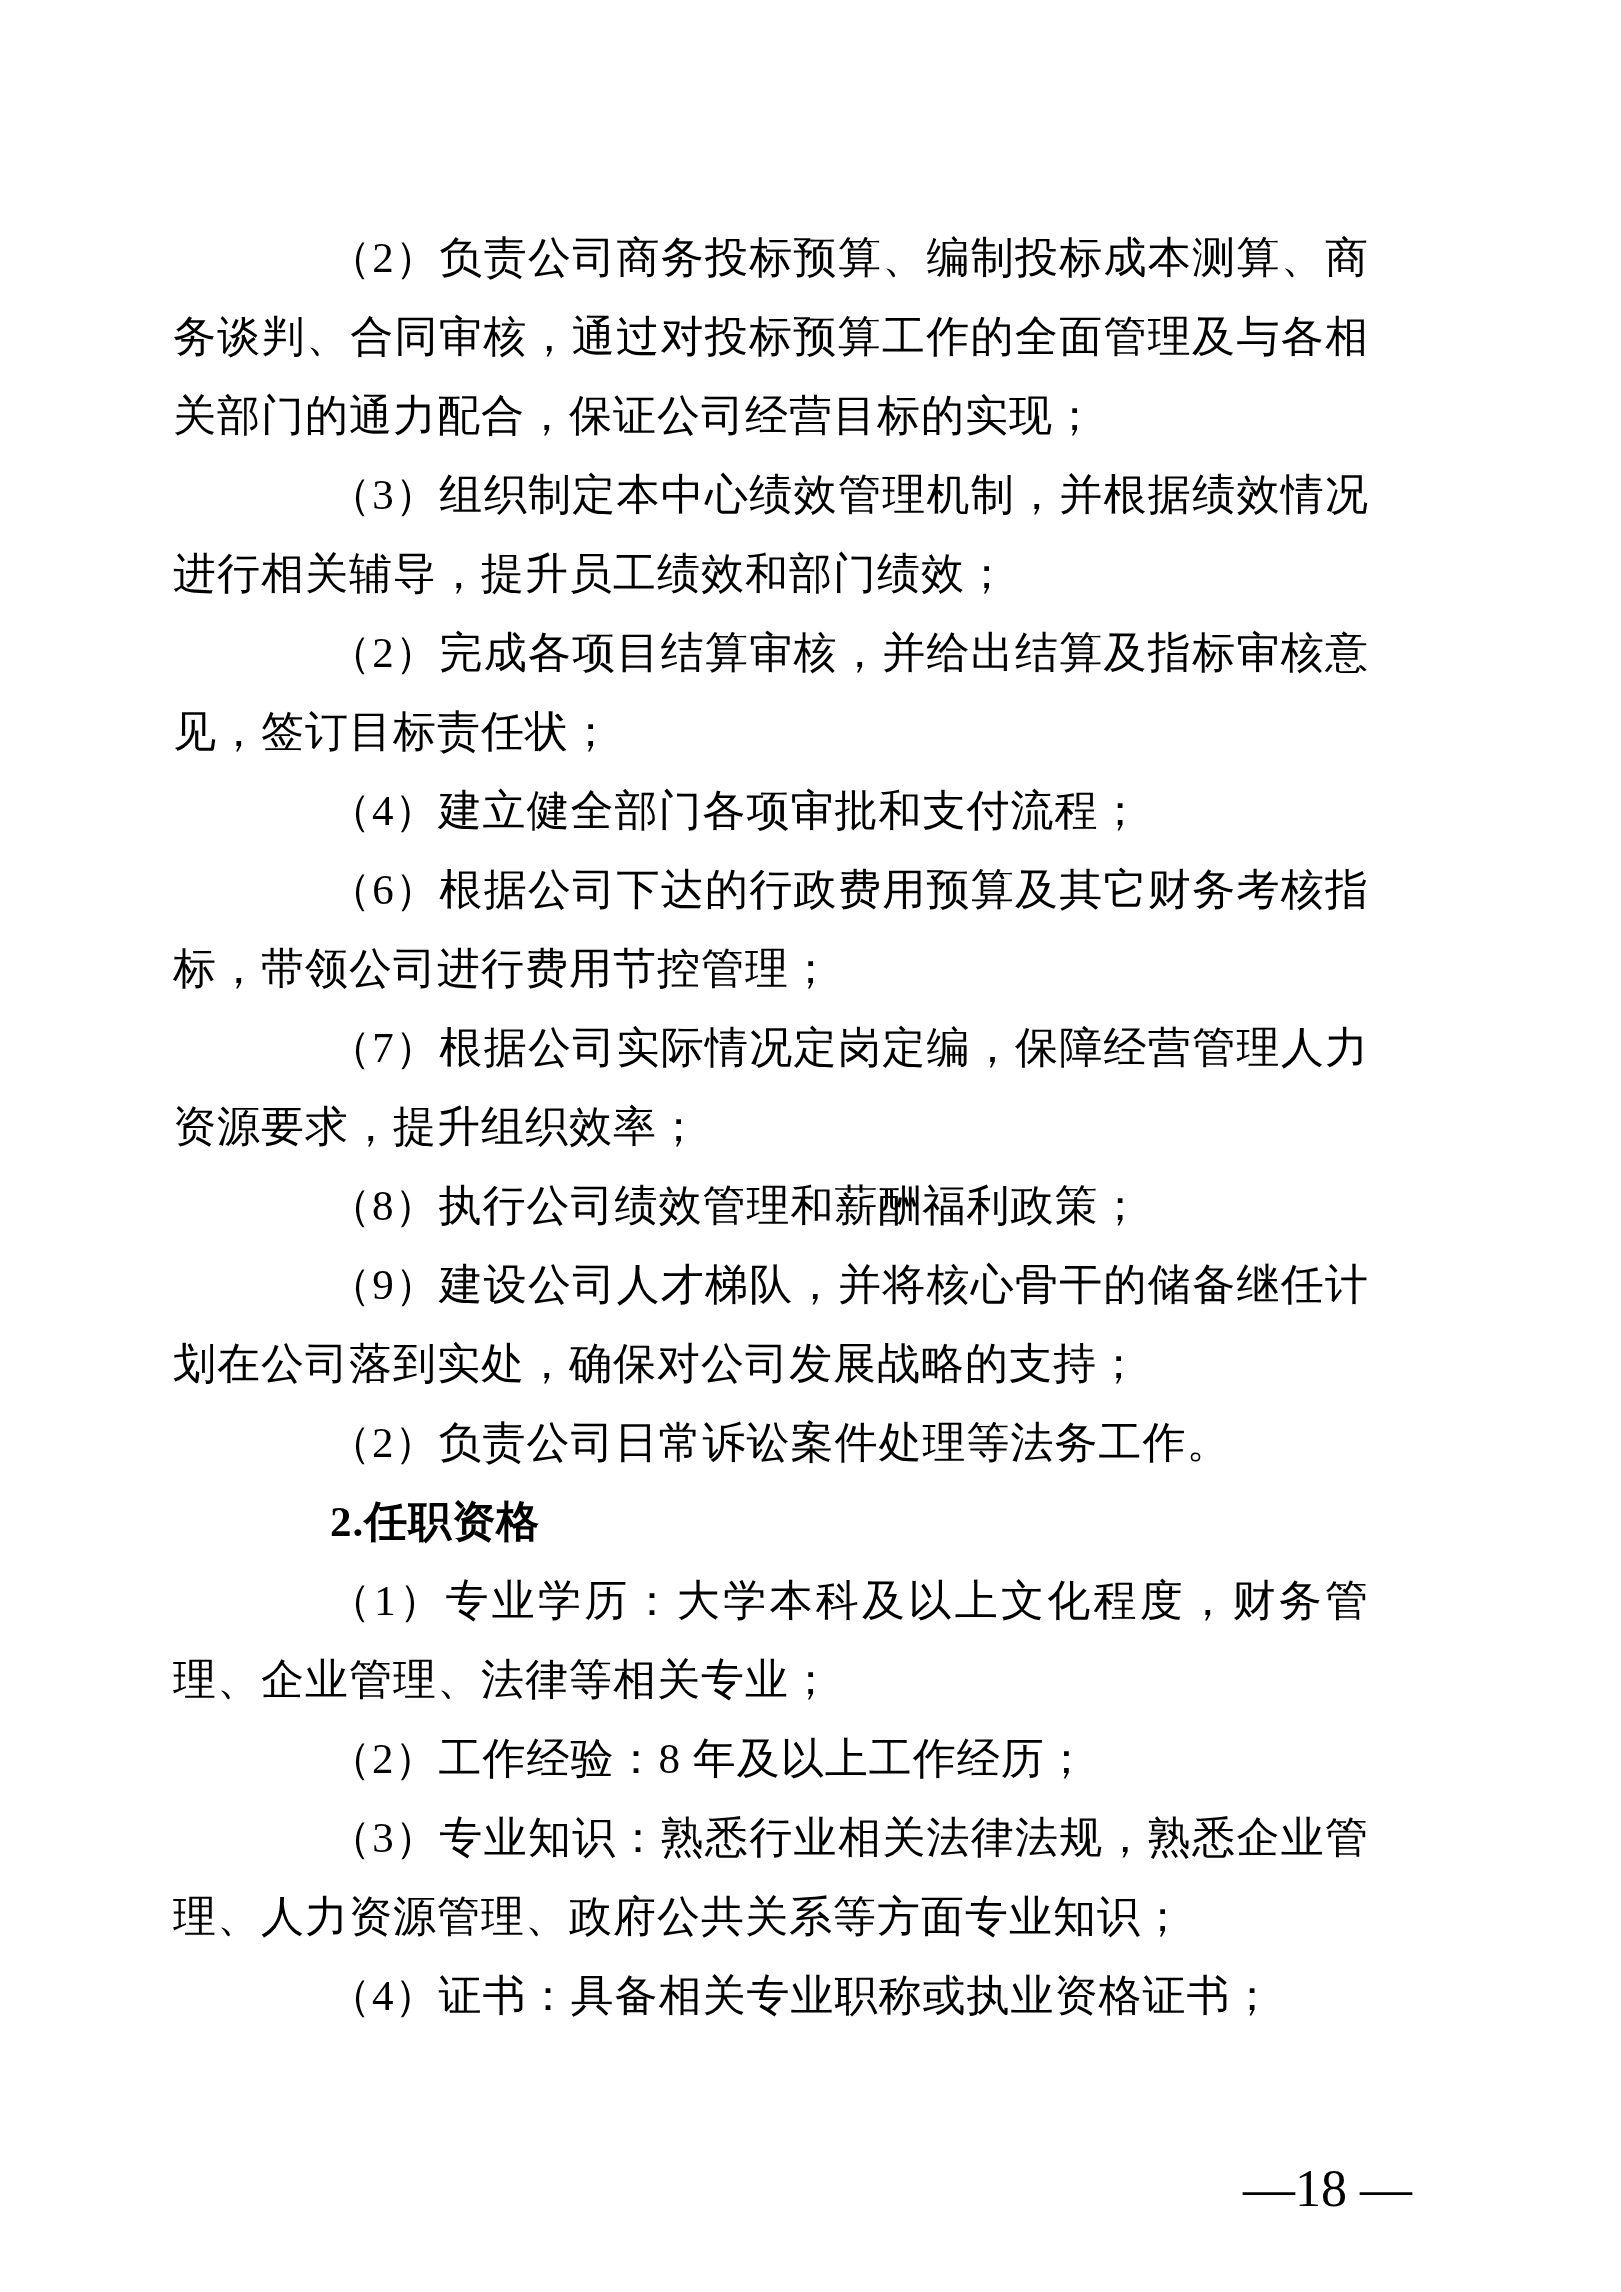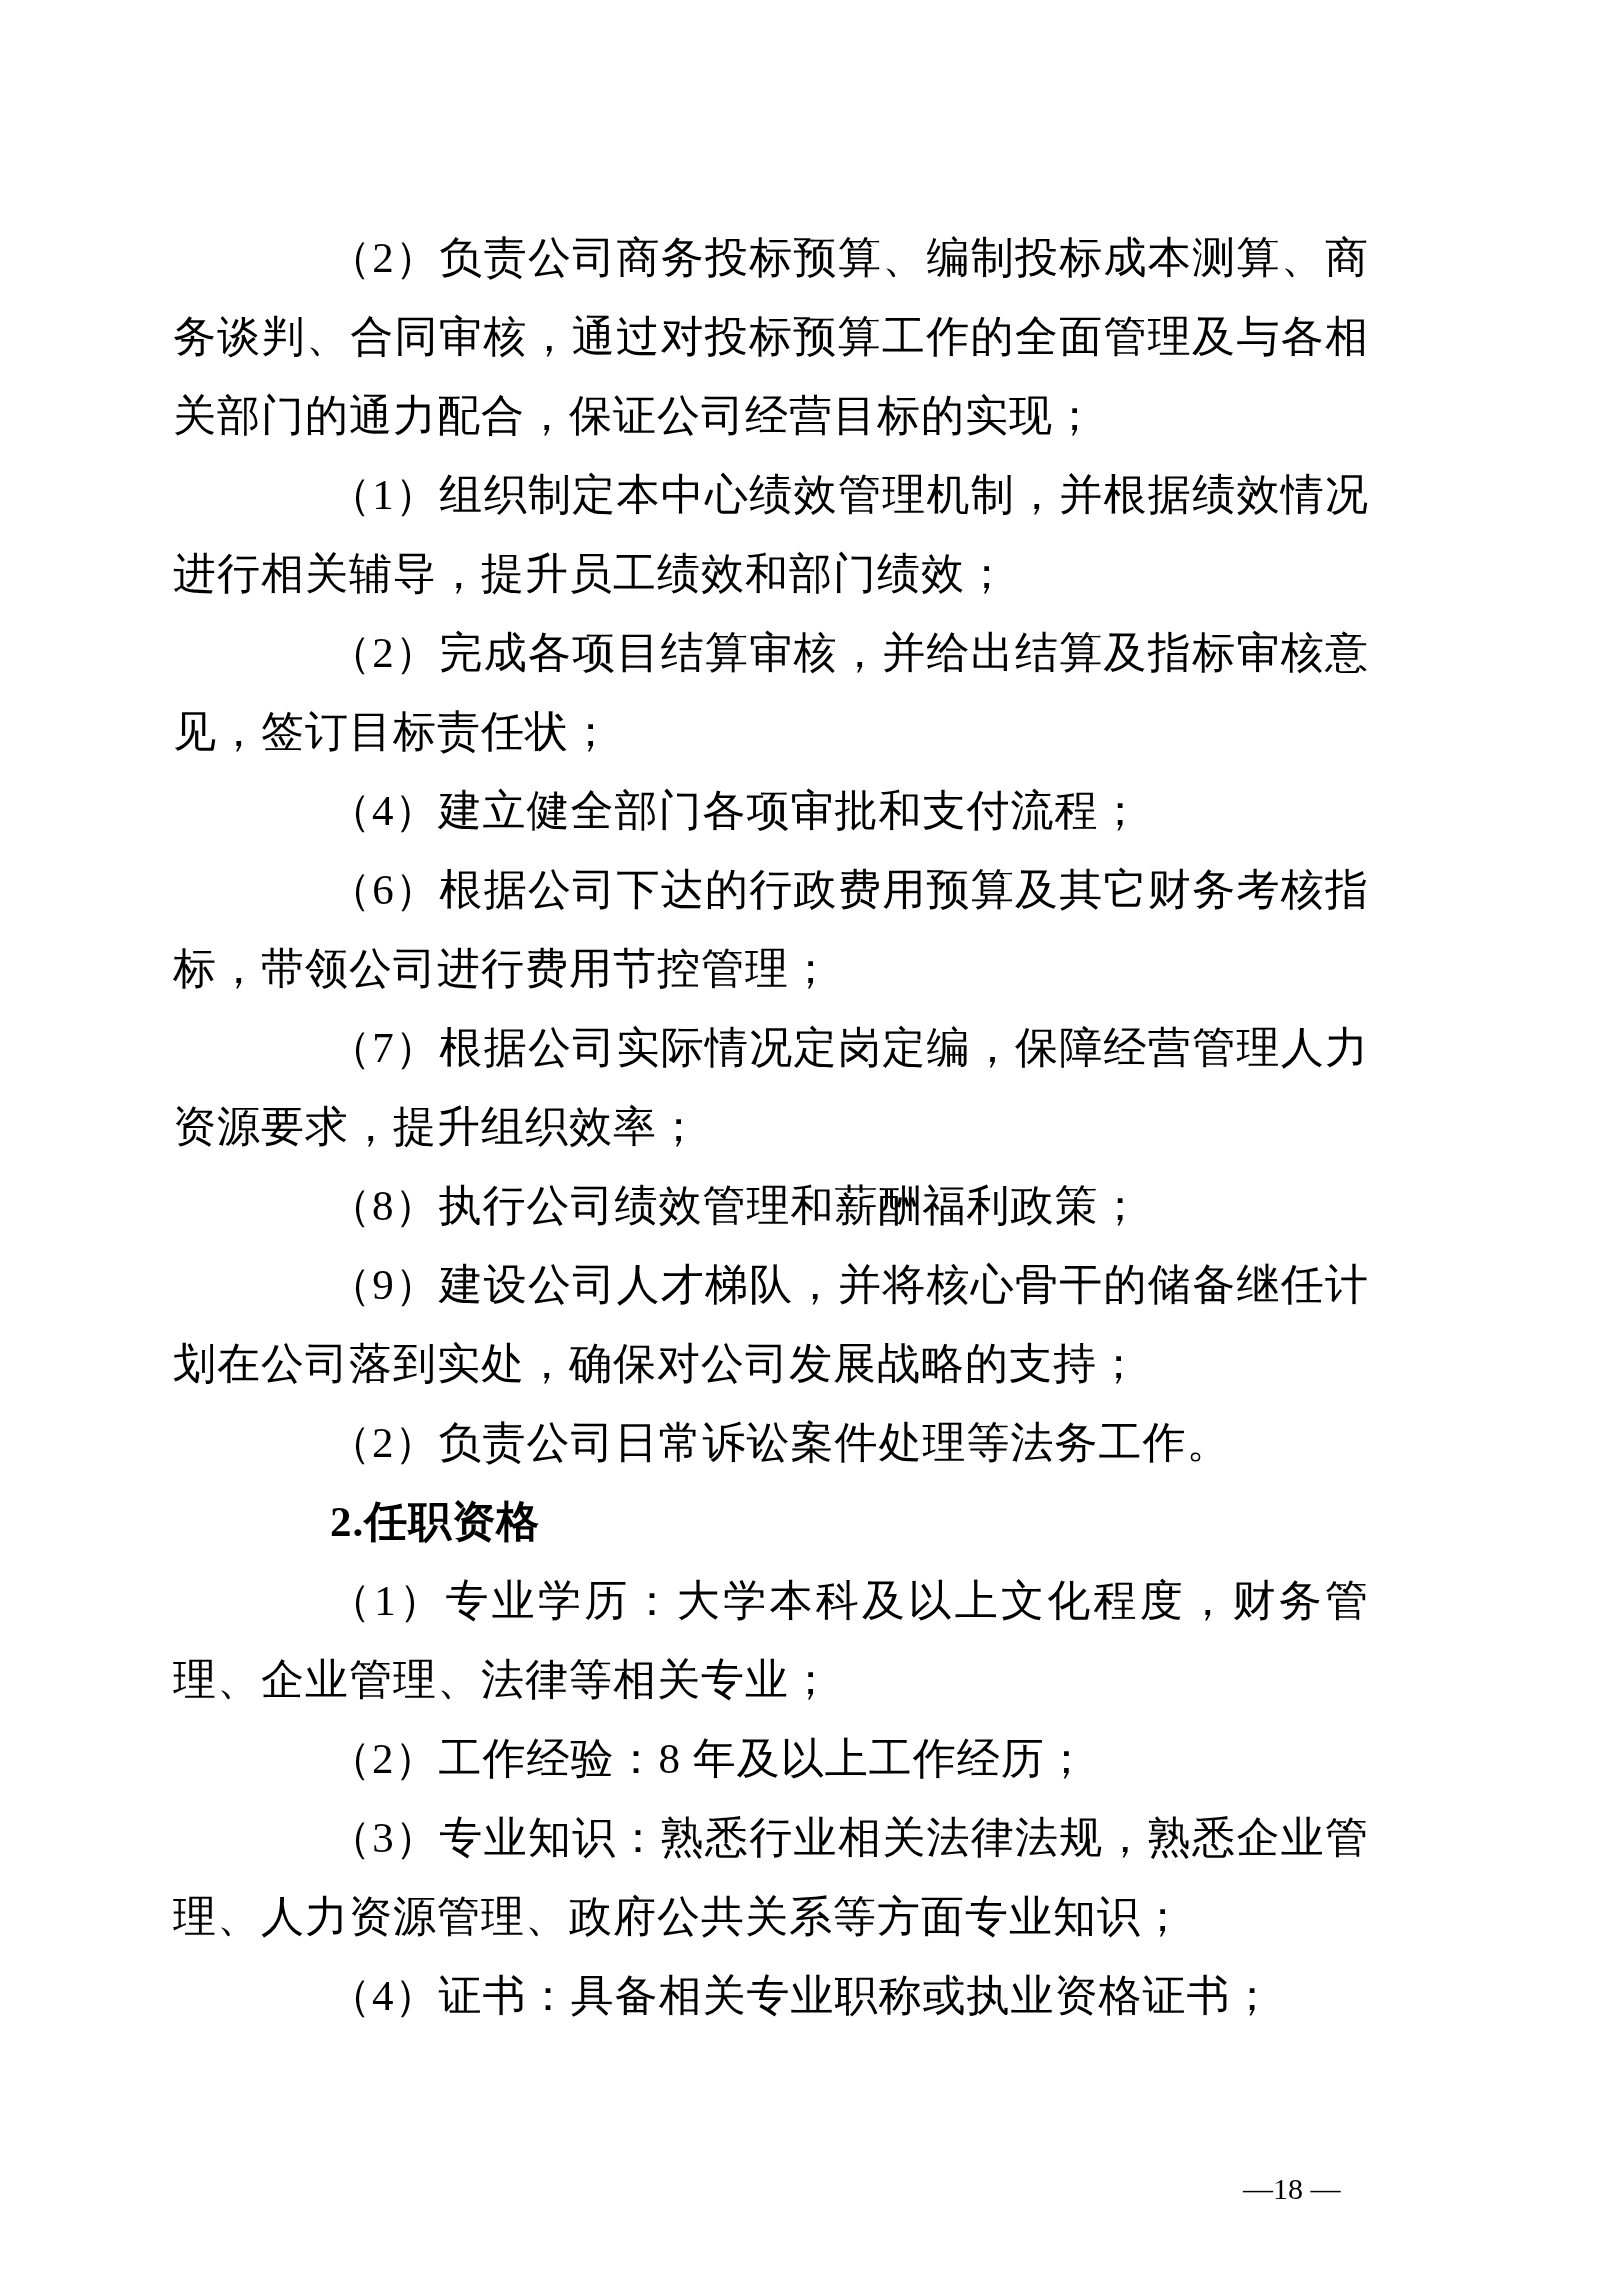--- a/index.html
+++ b/index.html
@@ -40,33 +40,33 @@
   }
   p.heading {
     margin: 0;
     text-indent: 157px;
     font-weight: 700;
   }
   .page-number {
     position: absolute;
     left: 1243px;
     top: 2148px;
-    font-size: 30px;
+    font-size: 52px;
     line-height: 49px;
     white-space: pre;
     color: #000000;
   }
 </style>
 </head>
 <body>
 
 <div class="page">
   <div class="content">
       <p class="para">（2）负责公司商务投标预算、编制投标成本测算、商务谈判、合同审核，通过对投标预算工作的全面管理及与各相关部门的通力配合，保证公司经营目标的实现；</p>
-      <p class="para">（1）组织制定本中心绩效管理机制，并根据绩效情况进行相关辅导，提升员工绩效和部门绩效；</p>
+      <p class="para">（3）组织制定本中心绩效管理机制，并根据绩效情况进行相关辅导，提升员工绩效和部门绩效；</p>
       <p class="para">（2）完成各项目结算审核，并给出结算及指标审核意见，签订目标责任状；</p>
       <p class="para">（4）建立健全部门各项审批和支付流程；</p>
       <p class="para">（6）根据公司下达的行政费用预算及其它财务考核指标，带领公司进行费用节控管理；</p>
       <p class="para">（7）根据公司实际情况定岗定编，保障经营管理人力资源要求，提升组织效率；</p>
       <p class="para">（8）执行公司绩效管理和薪酬福利政策；</p>
       <p class="para">（9）建设公司人才梯队，并将核心骨干的储备继任计划在公司落到实处，确保对公司发展战略的支持；</p>
       <p class="para">（2）负责公司日常诉讼案件处理等法务工作。</p>
       <p class="heading">2.任职资格</p>
       <p class="para">（1）专业学历：大学本科及以上文化程度，财务管理、企业管理、法律等相关专业；</p>
       <p class="para">（2）工作经验：8 年及以上工作经历；</p>

